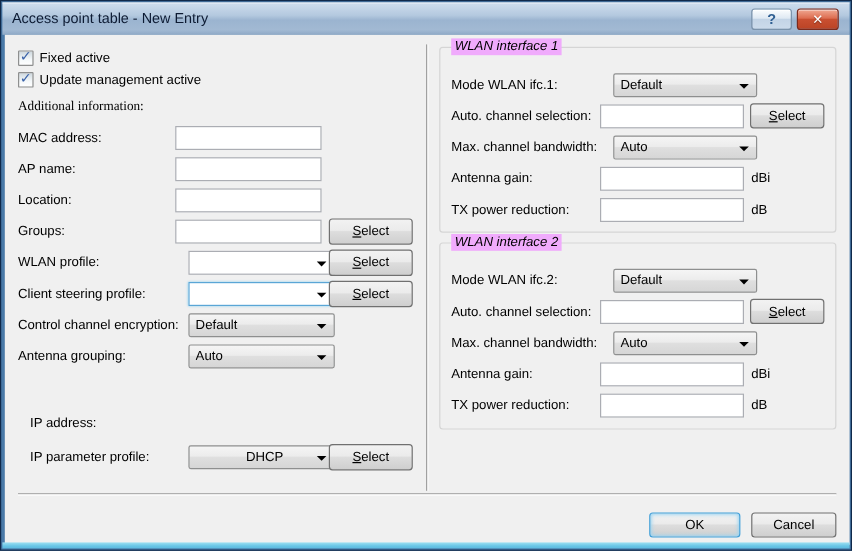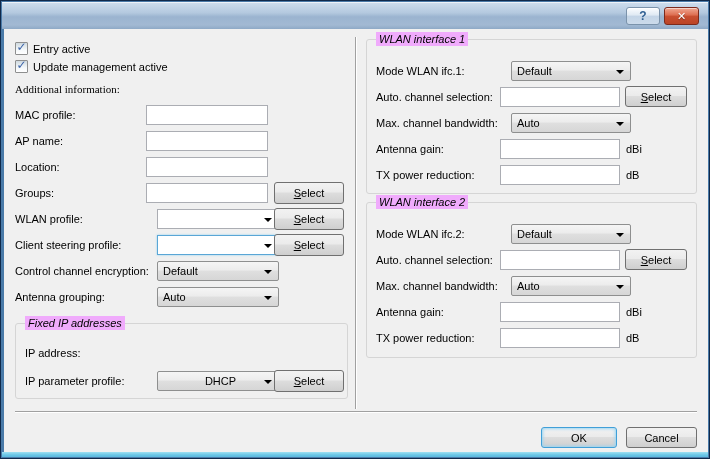--- a/index.html
+++ b/index.html
@@ -108,43 +108,44 @@
     border-left:1px solid #a0a0a0; border-right:1px solid #ffffff; }
   .hsep { position:absolute; height:2px;
     border-top:1px solid #a0a0a0; border-bottom:1px solid #ffffff; }
   .unit { position:absolute; height:20px; line-height:20px; }
 </style>
 </head>
 <body>
 
 <div class="window">
   <div class="titlebar">
+    <span class="title">Access point table - New Entry</span>
     <div class="tb-btn help-btn">
       <span>?</span>
     </div>
     <div class="tb-btn close-btn">
       <span>✕</span>
     </div>
   </div>
 
   <div class="client">
 
     <div class="checkbox" style="left:11px; top:13px;">
       <span class="check">✓</span>
     </div>
-    <span class="lbl" style="left:29px; top:10px;">Entry active</span>
+    <span class="lbl" style="left:29px; top:10px;">Fixed active</span>
 
     <div class="checkbox" style="left:11px; top:31px;">
       <span class="check">✓</span>
     </div>
     <span class="lbl" style="left:29px; top:28px;">Update management active</span>
 
     <span class="lbl" style="left:11px; top:50px;font-family:Liberation Serif, serif;">Additional information:</span>
 
-    <span class="lbl" style="left:11px; top:76px;">MAC profile:</span>
+    <span class="lbl" style="left:11px; top:76px;">MAC address:</span>
     <input class="ti" style="left: 142px; top: 76px;" value="">
 
     <span class="lbl" style="left:11px; top:102px;">AP name:</span>
     <input class="ti" style="left: 142px; top: 102px;" value="">
 
     <span class="lbl" style="left:11px; top:128px;">Location:</span>
     <input class="ti" style="left: 142px; top: 128px;" value="">
 
     <span class="lbl" style="left:11px; top:154px;">Groups:</span>
     <input class="ti" style="left: 142px; top: 154px;" value="">
@@ -175,23 +176,20 @@
       <span class="combo-text">Default</span>
       <span class="combo-arrow"></span>
     </div>
 
     <span class="lbl" style="left:11px; top:258px;">Antenna grouping:</span>
     <div class="combo" style="left:142px; top:258px;">
       <span class="combo-text">Auto</span>
       <span class="combo-arrow"></span>
     </div>
 
-    <div class="groupbox" style="left:11px; top:294px; width:333px; height:76px;">
-      <span class="group-title">Fixed IP addresses</span>
-    </div>
     <span class="lbl" style="left:21px; top:314px;">IP address:</span>
 
     <span class="lbl" style="left:21px; top:342px;">IP parameter profile:</span>
     <div class="combo" style="left:142px; top:342px;justify-content:center;">
       <span class="combo-text">DHCP</span>
       <span class="combo-arrow"></span>
     </div>
     <button class="btn" style="left:270px; top:341px; width:70px; height:22px;">
       <span class="btn-text accel">Select</span>
     </button>

